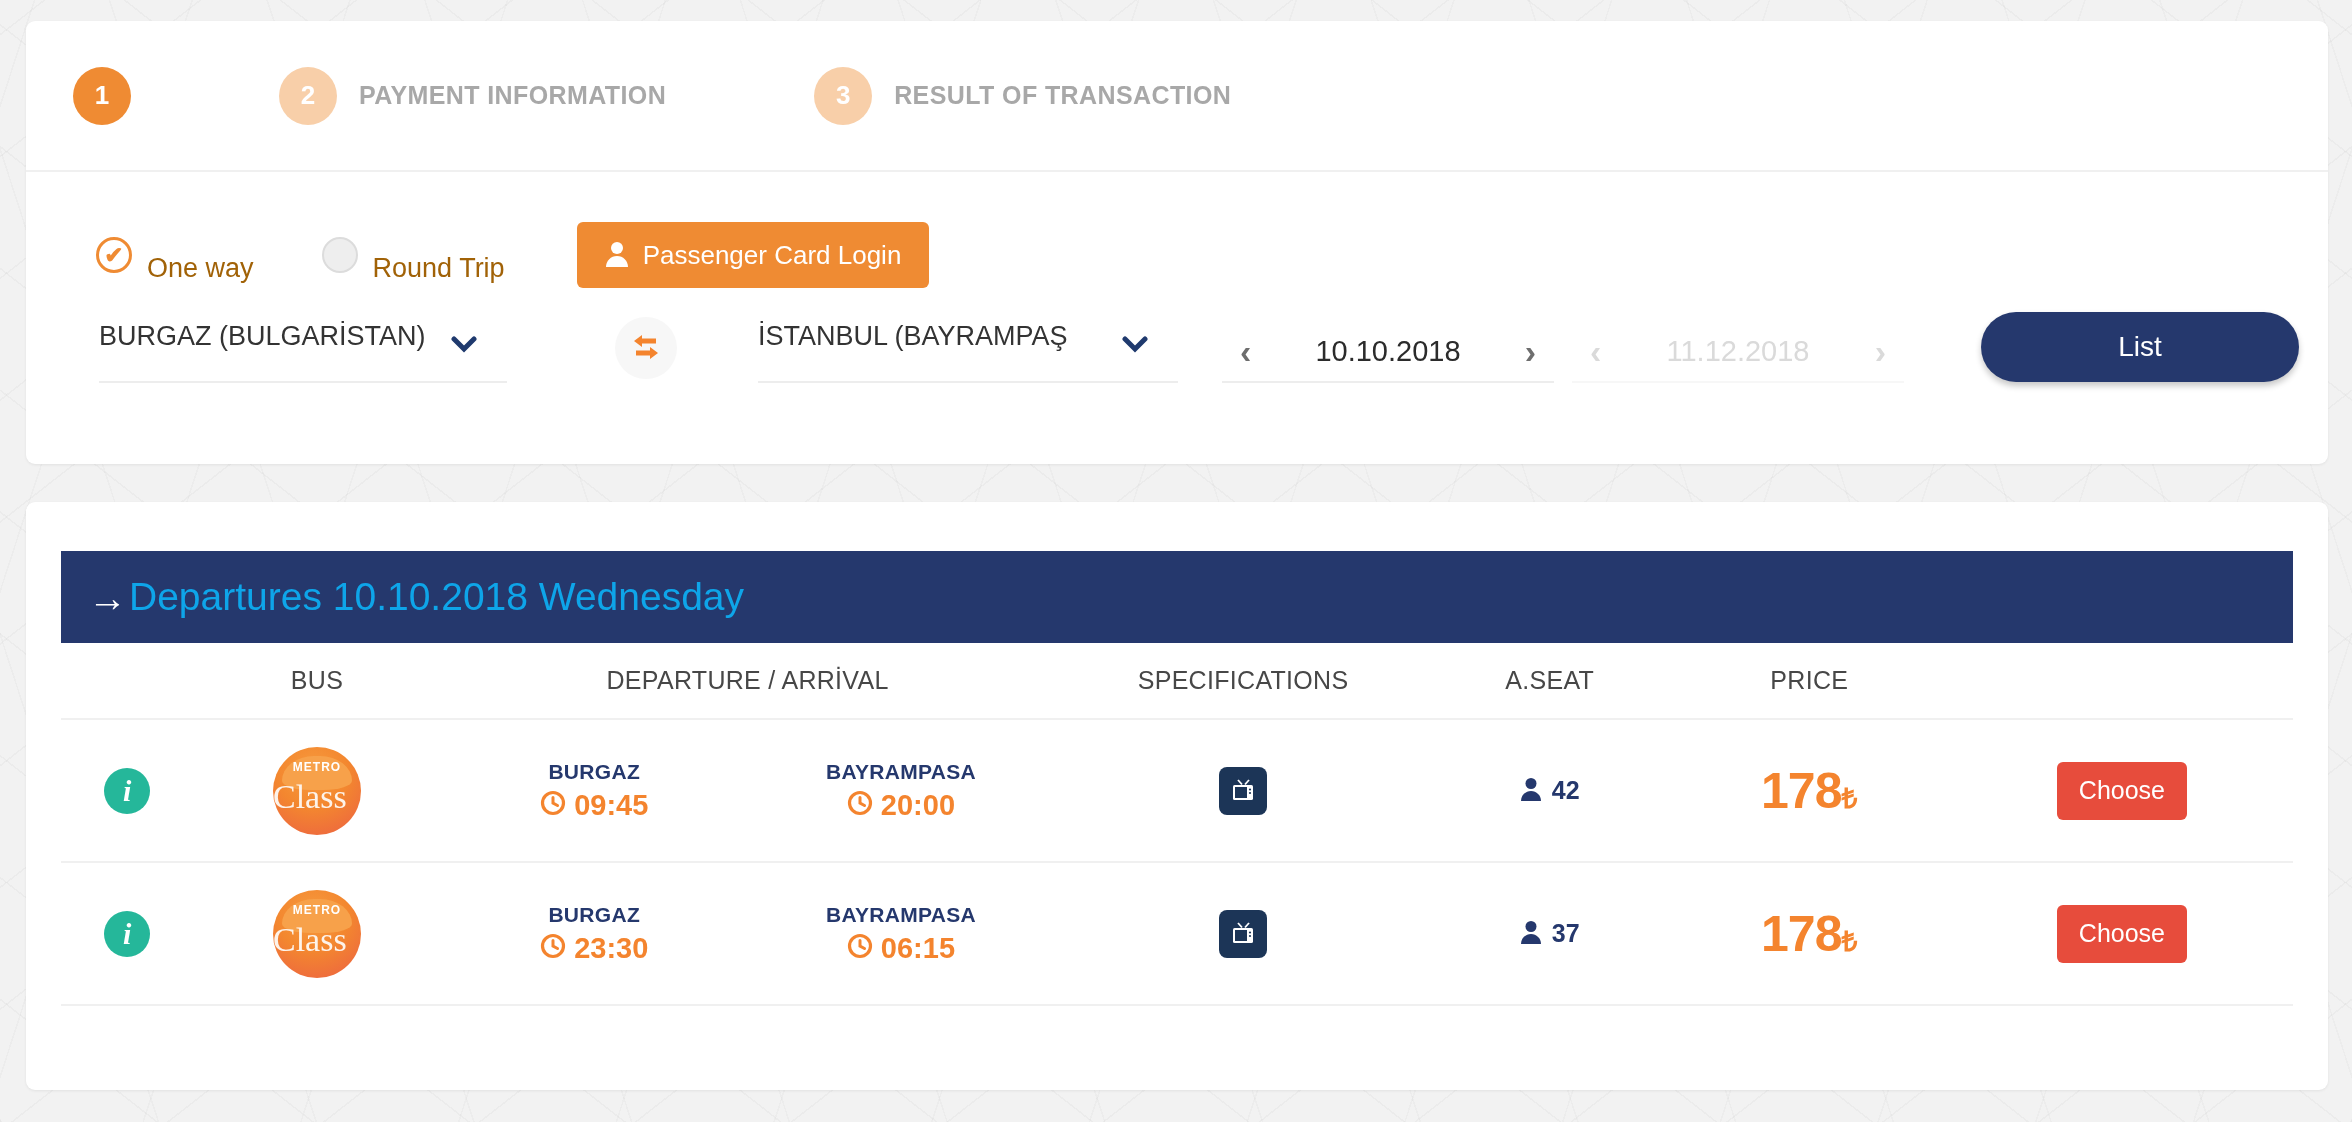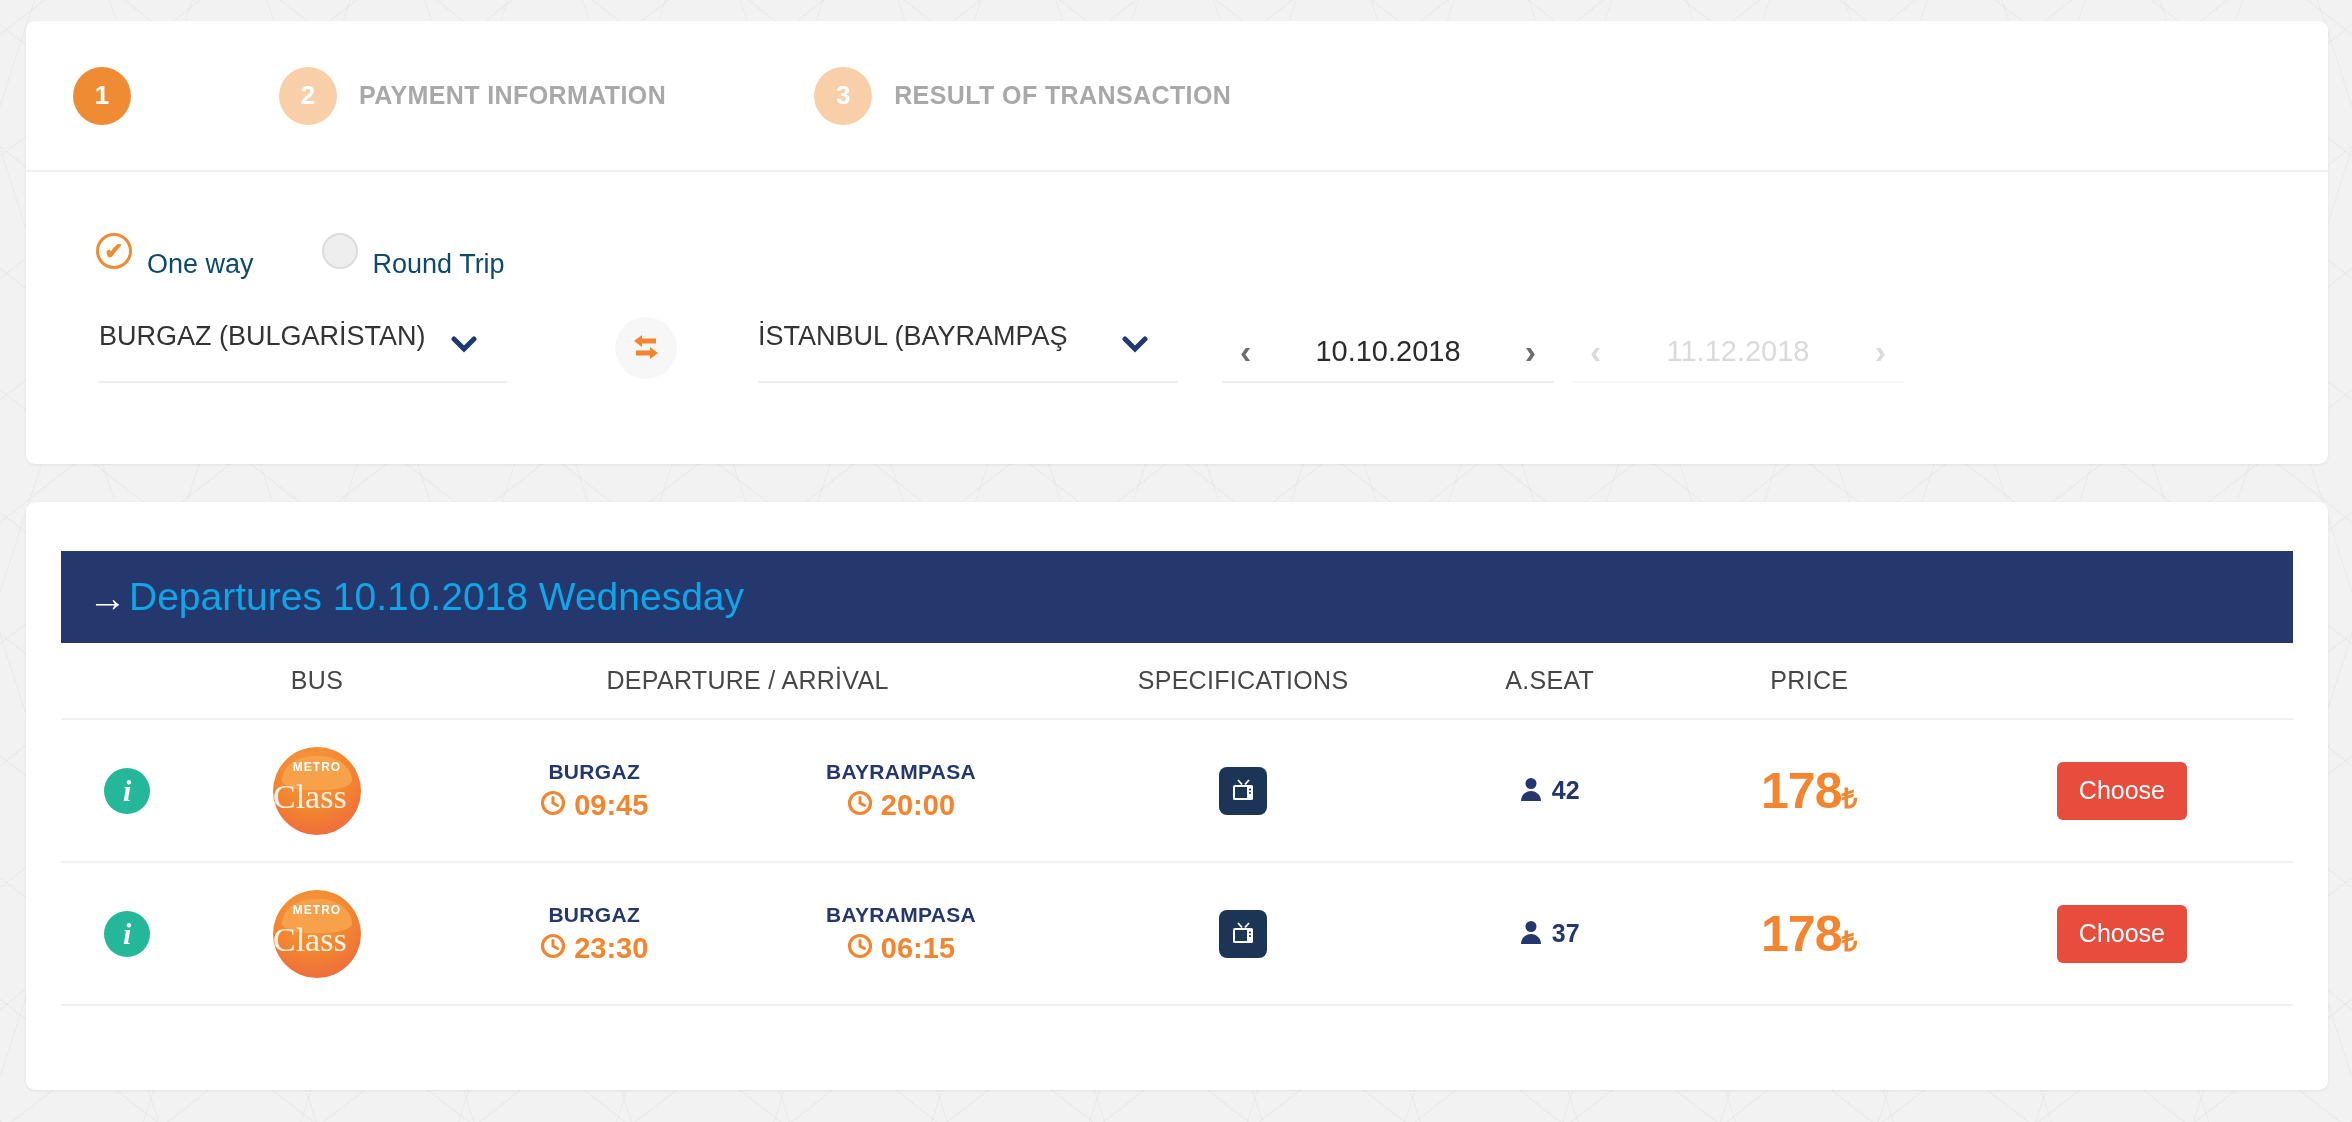--- a/index.html
+++ b/index.html
@@ -75,21 +75,21 @@
     display: flex; align-items: center; justify-content: center;
   }
   .radio-mark.on  { border: 3px solid #ef8b33; background: #fff; }
   .radio-mark.off { border: 2px solid #dcdcdc; background: #eeeeee; }
   .radio-check {
     font-size: 23px; color: #ef8b33; font-weight: bold; line-height: 1;
   }
   .radio-text {
     margin-left: 15px;
     font-size: 27px;
-    color: #0c4a6e;
+    color: #a16207;
     white-space: nowrap;
     margin-top: 27px;
   }
   #radio-round { margin-left: 68px; }
 
   #passenger-login-btn {
     margin-left: 72px;
     background: #ef8b33;
     border: none;
     border-radius: 6px;
@@ -357,20 +357,29 @@
         <span class="radio-check">✔</span>
       </div>
       <span class="radio-text">One way</span>
     </div>
 
     <div class="radio-opt" id="radio-round">
       <div class="radio-mark off"></div>
       <span class="radio-text">Round Trip</span>
     </div>
 
+    <button id="passenger-login-btn">
+      <span>
+        <svg width="24" height="26" viewBox="0 0 24 26" aria-hidden="true">
+          <circle cx="12" cy="7" r="6" fill="#ffffff"></circle>
+          <path d="M1 26c0-6.2 4.9-11 11-11s11 4.8 11 11z" fill="#ffffff"></path>
+        </svg>
+      </span>
+      <span class="lbl">Passenger Card Login</span>
+    </button>
 
   </div>
 
   <div id="search-row">
 
     <div class="select-field" id="origin-field">
       <span class="val">BURGAZ (BULGARİSTAN)</span>
       <span class="select-chevron">
         <svg width="26" height="20" viewBox="0 0 26 20" aria-hidden="true">
           <path d="M3 4 L13 14 L23 4" stroke="#1f3a6e" stroke-width="5" fill="none" stroke-linecap="round"></path>
@@ -401,20 +410,21 @@
       <span class="date-val on">10.10.2018</span>
       <span class="date-arrow on">›</span>
     </div>
 
     <div class="date-field" id="date-return">
       <span class="date-arrow off">‹</span>
       <span class="date-val off">11.12.2018</span>
       <span class="date-arrow off">›</span>
     </div>
 
+    <button id="list-btn">List</button>
 
   </div>
 </div>
 
 <div class="card" id="results-card">
 
   <div id="departures-bar">
     <span id="departures-arrow">→</span>
     <span class="txt">Departures 10.10.2018 Wednesday</span>
   </div>

